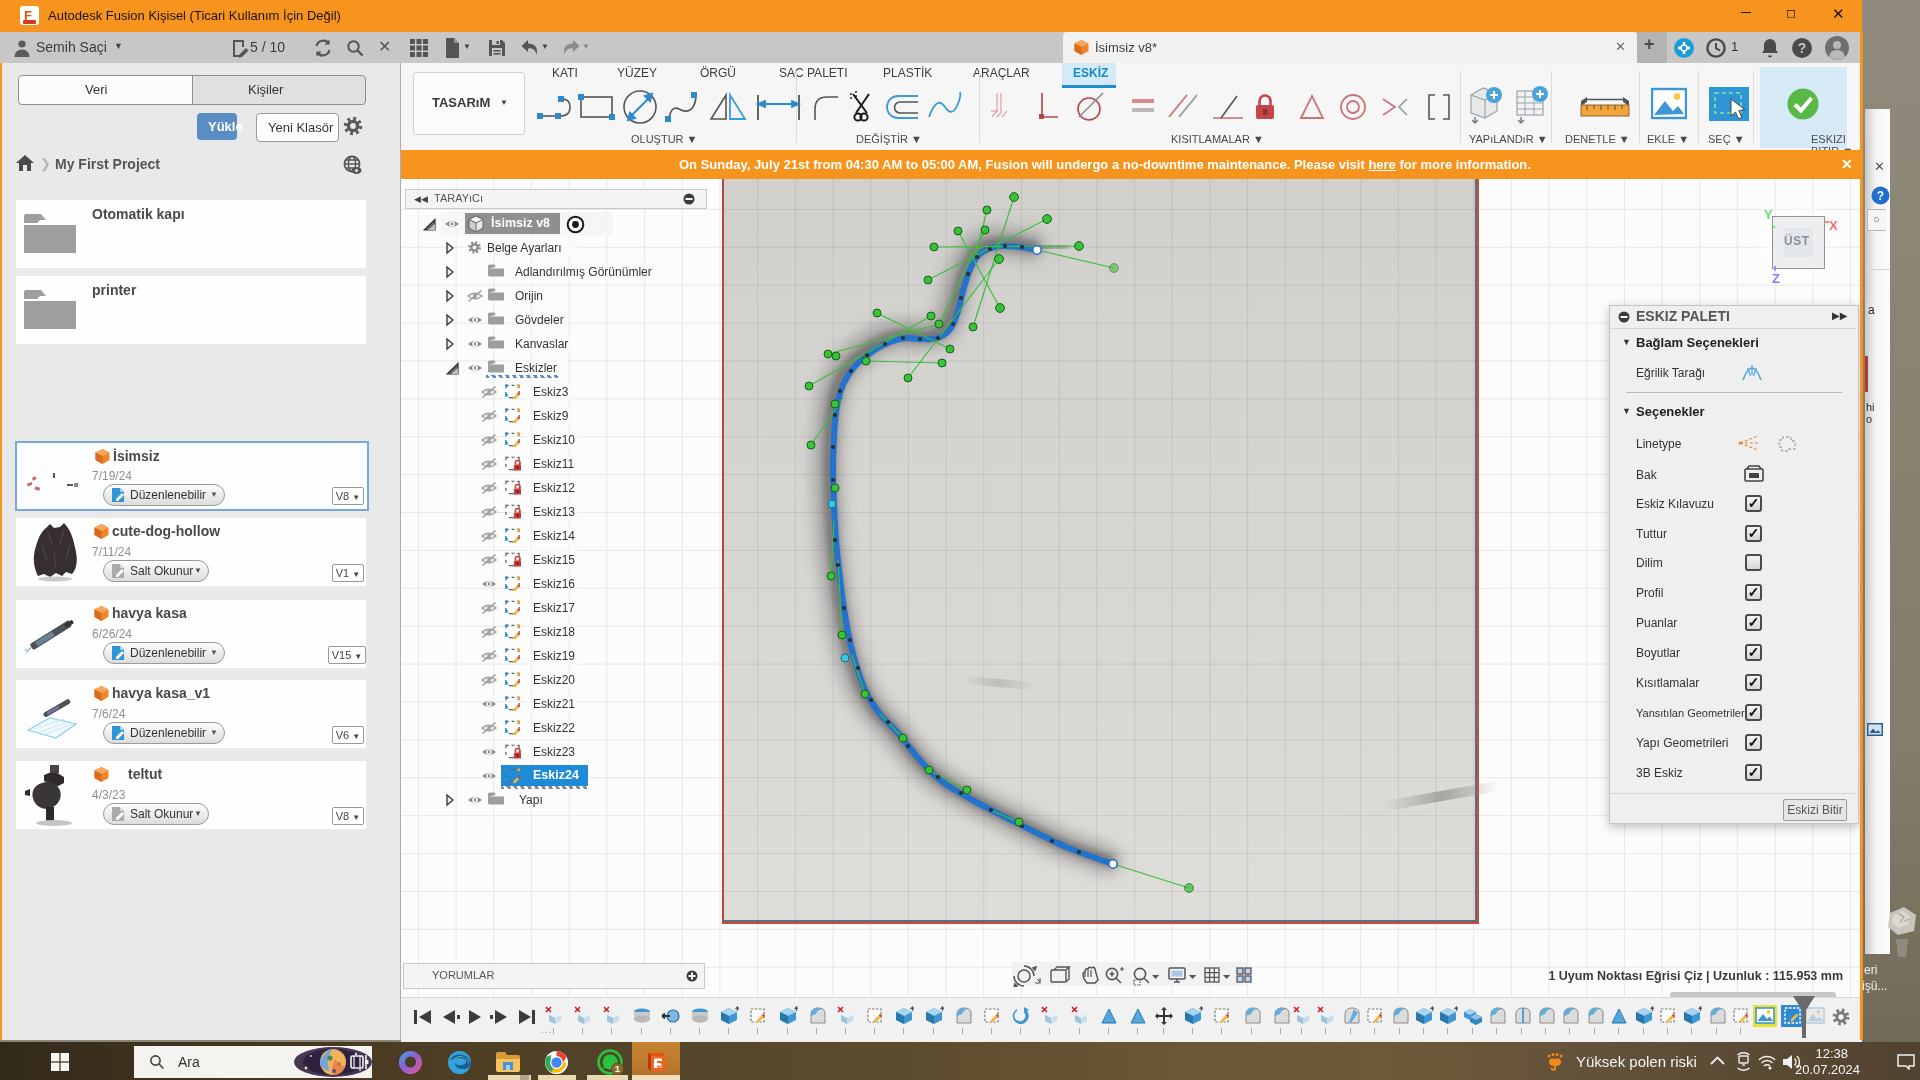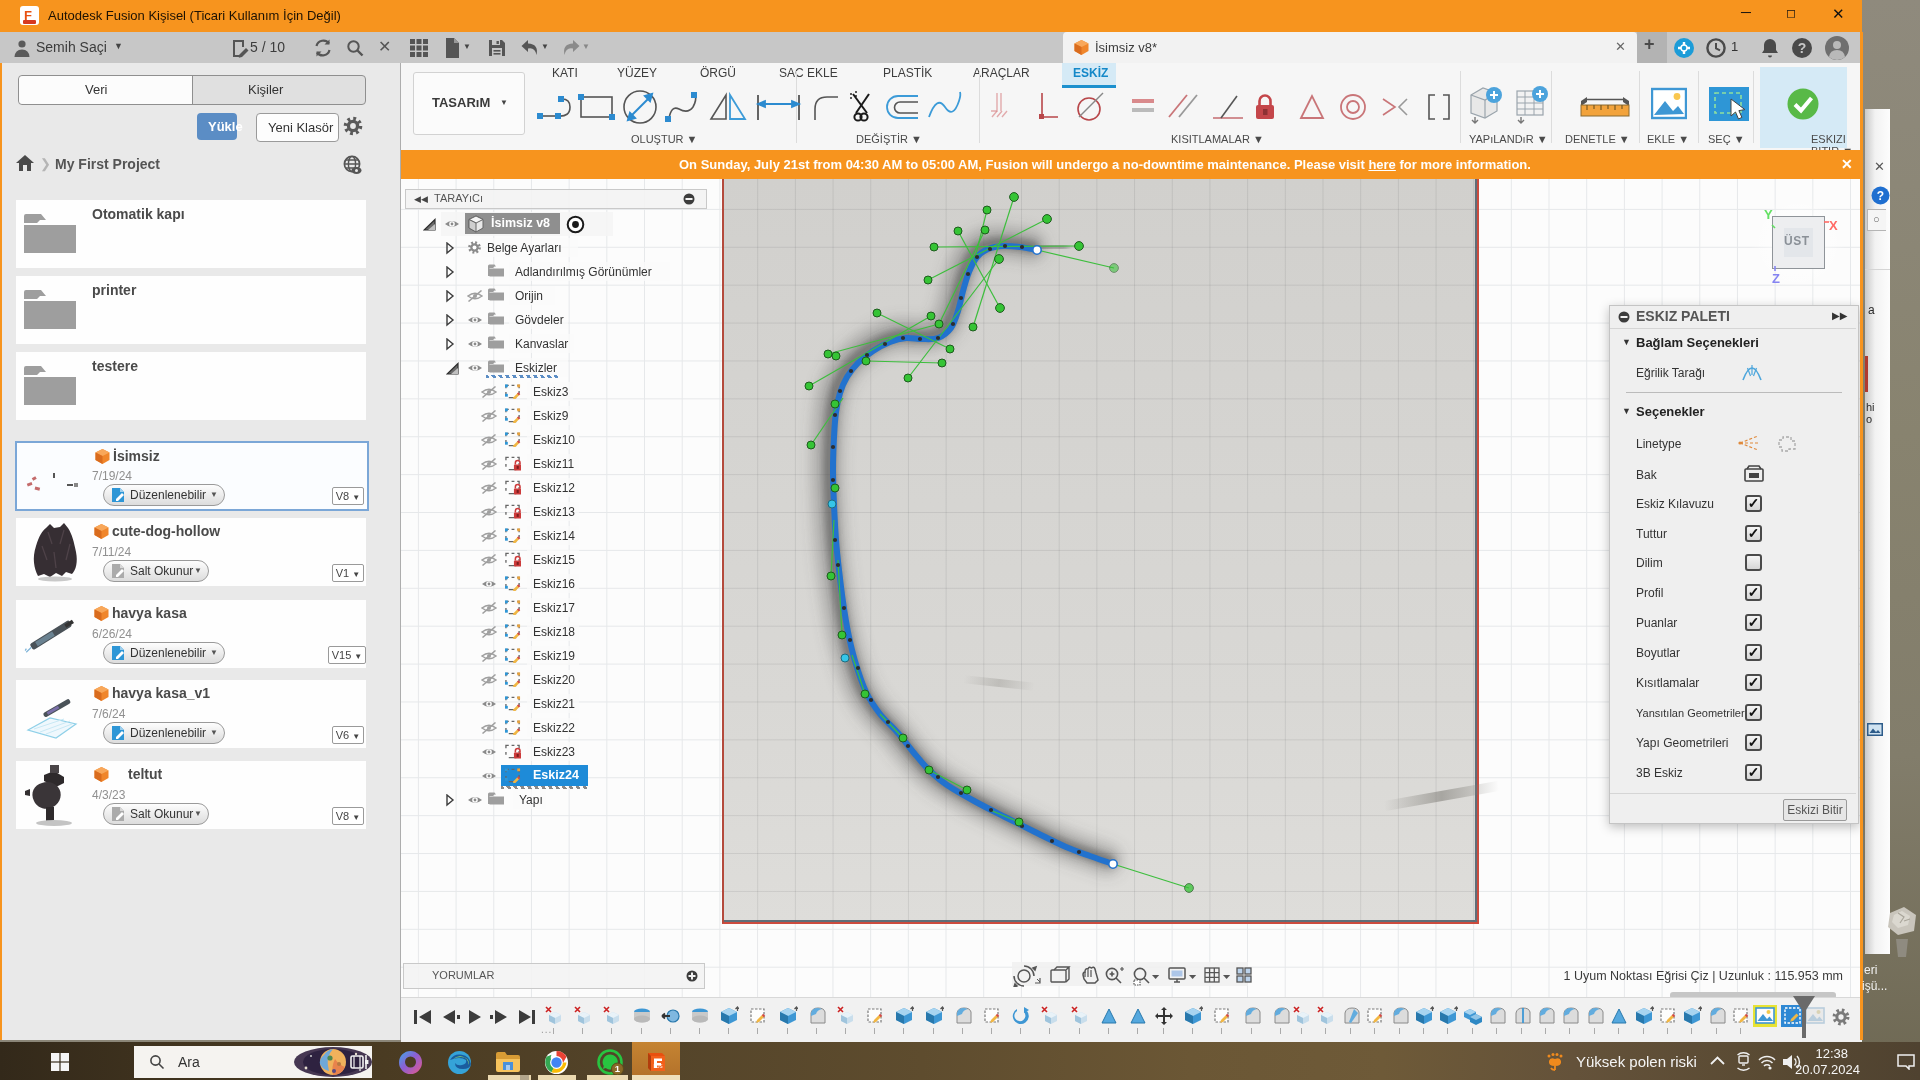--- a/index.html
+++ b/index.html
@@ -204,27 +204,20 @@
         </svg>
       <div class="abs cardtitle" style="left:76px;top:6px;">printer</div>
     </div>
     <div class="abs card" style="top:137px;height:68px;">
       <svg class="abs" style="left:8px;top:14px;" width="52" height="40" viewBox="0 0 52 40">
           <path d="M0 9 V2 q0-2 2-2 h15 l5 6 h-6 l-3 3 Z" fill="#9E9E9E"></path>
           <rect x="0" y="11" width="52" height="28" fill="#9E9E9E"></rect>
         </svg>
       <div class="abs cardtitle" style="left:76px;top:6px;">Otomatik kapı</div>
     </div>
-    <div class="abs card" style="top:289px;height:68px;">
-      <svg class="abs" style="left:8px;top:14px;" width="52" height="40" viewBox="0 0 52 40">
-          <path d="M0 9 V2 q0-2 2-2 h15 l5 6 h-6 l-3 3 Z" fill="#9E9E9E"></path>
-          <rect x="0" y="11" width="52" height="28" fill="#9E9E9E"></rect>
-        </svg>
-      <div class="abs cardtitle" style="left:76px;top:6px;">testere</div>
-    </div>
 
     <div class="abs card" style="top:378px;height:66px;border:2px solid #7BA7D7;left:15px;background:#FBFDFF;">
       <svg class="abs" style="left:8px;top:28px;" width="56" height="22" viewBox="0 0 56 22">
         <g fill="#C46B6B">
             <rect x="2" y="12" width="5" height="3" transform="rotate(-20 4 13)"></rect>
             <rect x="10" y="16" width="5" height="3" transform="rotate(15 12 17)"></rect>
             <rect x="7" y="6" width="4" height="3" transform="rotate(-30 9 7)"></rect>
           </g>
         <g fill="#555">
             <rect x="28" y="2" width="2" height="5"></rect>
@@ -359,21 +352,21 @@
   <div class="abs" id="ribbon">
 
     <div class="abs" style="left:12px;top:9px;width:110px;height:61px;background:#FBFBFB;border:1px solid #D2D2D2;border-radius:3px;">
       <div class="abs" style="left:18px;top:22px;font-size:13px;font-weight:bold;color:#3a3a3a;">TASARıM</div>
       <div class="abs" style="left:86px;top:25px;font-size:8px;color:#444;">▼</div>
     </div>
 
     <div class="abs menutab" style="left:151px;">KATI</div>
     <div class="abs menutab" style="left:216px;">YÜZEY</div>
     <div class="abs menutab" style="left:299px;">ÖRGÜ</div>
-    <div class="abs menutab" style="left:378px;">SAC EKLE</div>
+    <div class="abs menutab" style="left:378px;">SAC PALETI</div>
     <div class="abs menutab" style="left:482px;">PLASTİK</div>
     <div class="abs menutab" style="left:572px;">ARAÇLAR</div>
     <div class="abs" style="left:661px;top:0;width:54px;height:24px;background:#D5EAF6;"></div>
     <div class="abs" style="left:661px;top:22px;width:54px;height:3px;background:#1C90CE;"></div>
     <div class="abs menutab" style="left:672px;color:#1488C8;font-weight:bold;">ESKİZ</div>
 
     <div class="abs grouplabel" style="left:230px;">OLUŞTUR ▼</div>
     <div class="abs grouplabel" style="left:455px;">DEĞİŞTİR ▼</div>
     <div class="abs grouplabel" style="left:770px;">KISITLAMALAR ▼</div>
     <div class="abs grouplabel" style="left:1068px;">YAPıLANDıR ▼</div>
@@ -1056,21 +1049,21 @@
         </g>
       <path d="M210 10 l3.6 4 3.6-4 Z" fill="#555"></path>
       <g transform="translate(224,3)" stroke="#555" stroke-width="1.3" fill="#BBD2EA">
           <rect x="0" y="0" width="6" height="6"></rect>
           <rect x="8" y="0" width="6" height="6"></rect>
           <rect x="0" y="8" width="6" height="6"></rect>
           <rect x="8" y="8" width="6" height="6"></rect>
         </g>
     </svg>
 
-    <div class="abs" style="left:1042px;top:790px;width:400px;text-align:right;font-size:12.5px;font-weight:normal;color:#3a3a3a;">1 Uyum Noktası Eğrisi Çiz | Uzunluk : 115.953 mm</div>
+    <div class="abs" style="left:1042px;top:790px;width:400px;text-align:right;font-size:12.5px;font-weight:bold;color:#3a3a3a;">1 Uyum Noktası Eğrisi Çiz | Uzunluk : 115.953 mm</div>
 
     <div class="abs" style="left:1269px;top:813px;width:166px;height:7px;background:#C6C6C6;border-radius:3px;"></div>
 
     <div class="abs" id="palette">
       <div class="abs" style="left:0;top:0;width:246px;height:22px;border-bottom:1px solid #D5D5D5;">
         <svg class="abs" style="left:8px;top:5px;" width="12" height="12" viewBox="0 0 12 12">
             <circle cx="6" cy="6" r="5.5" fill="#3c3c3c"></circle>
             <rect x="2.5" y="5" width="7" height="2" fill="#F2F2F2"></rect>
           </svg>
         <div class="abs" style="left:26px;top:2px;font-size:14px;color:#555;font-weight:bold;">ESKIZ PALETI</div>

